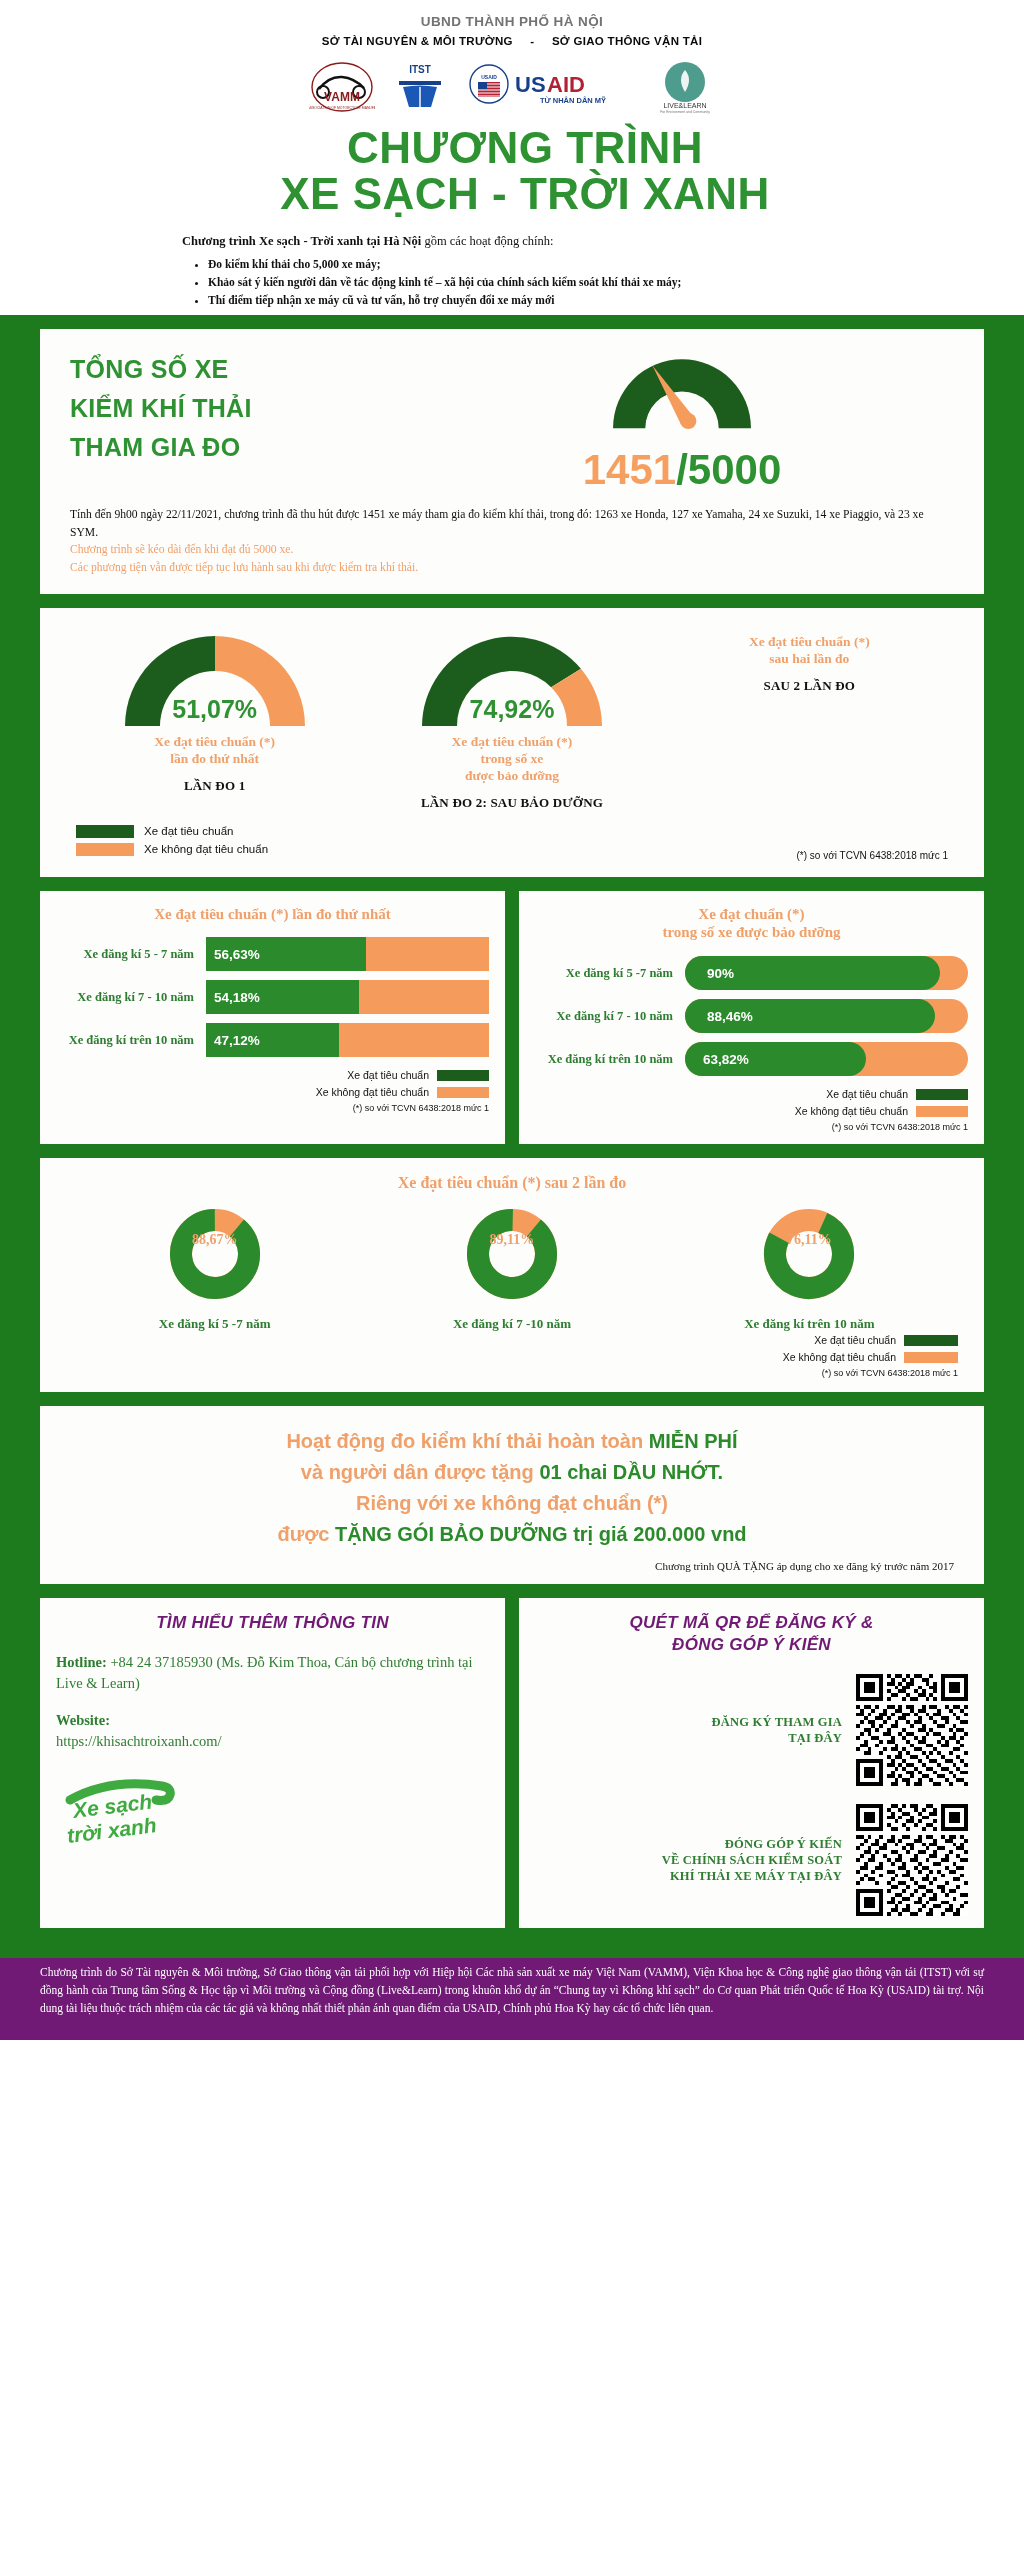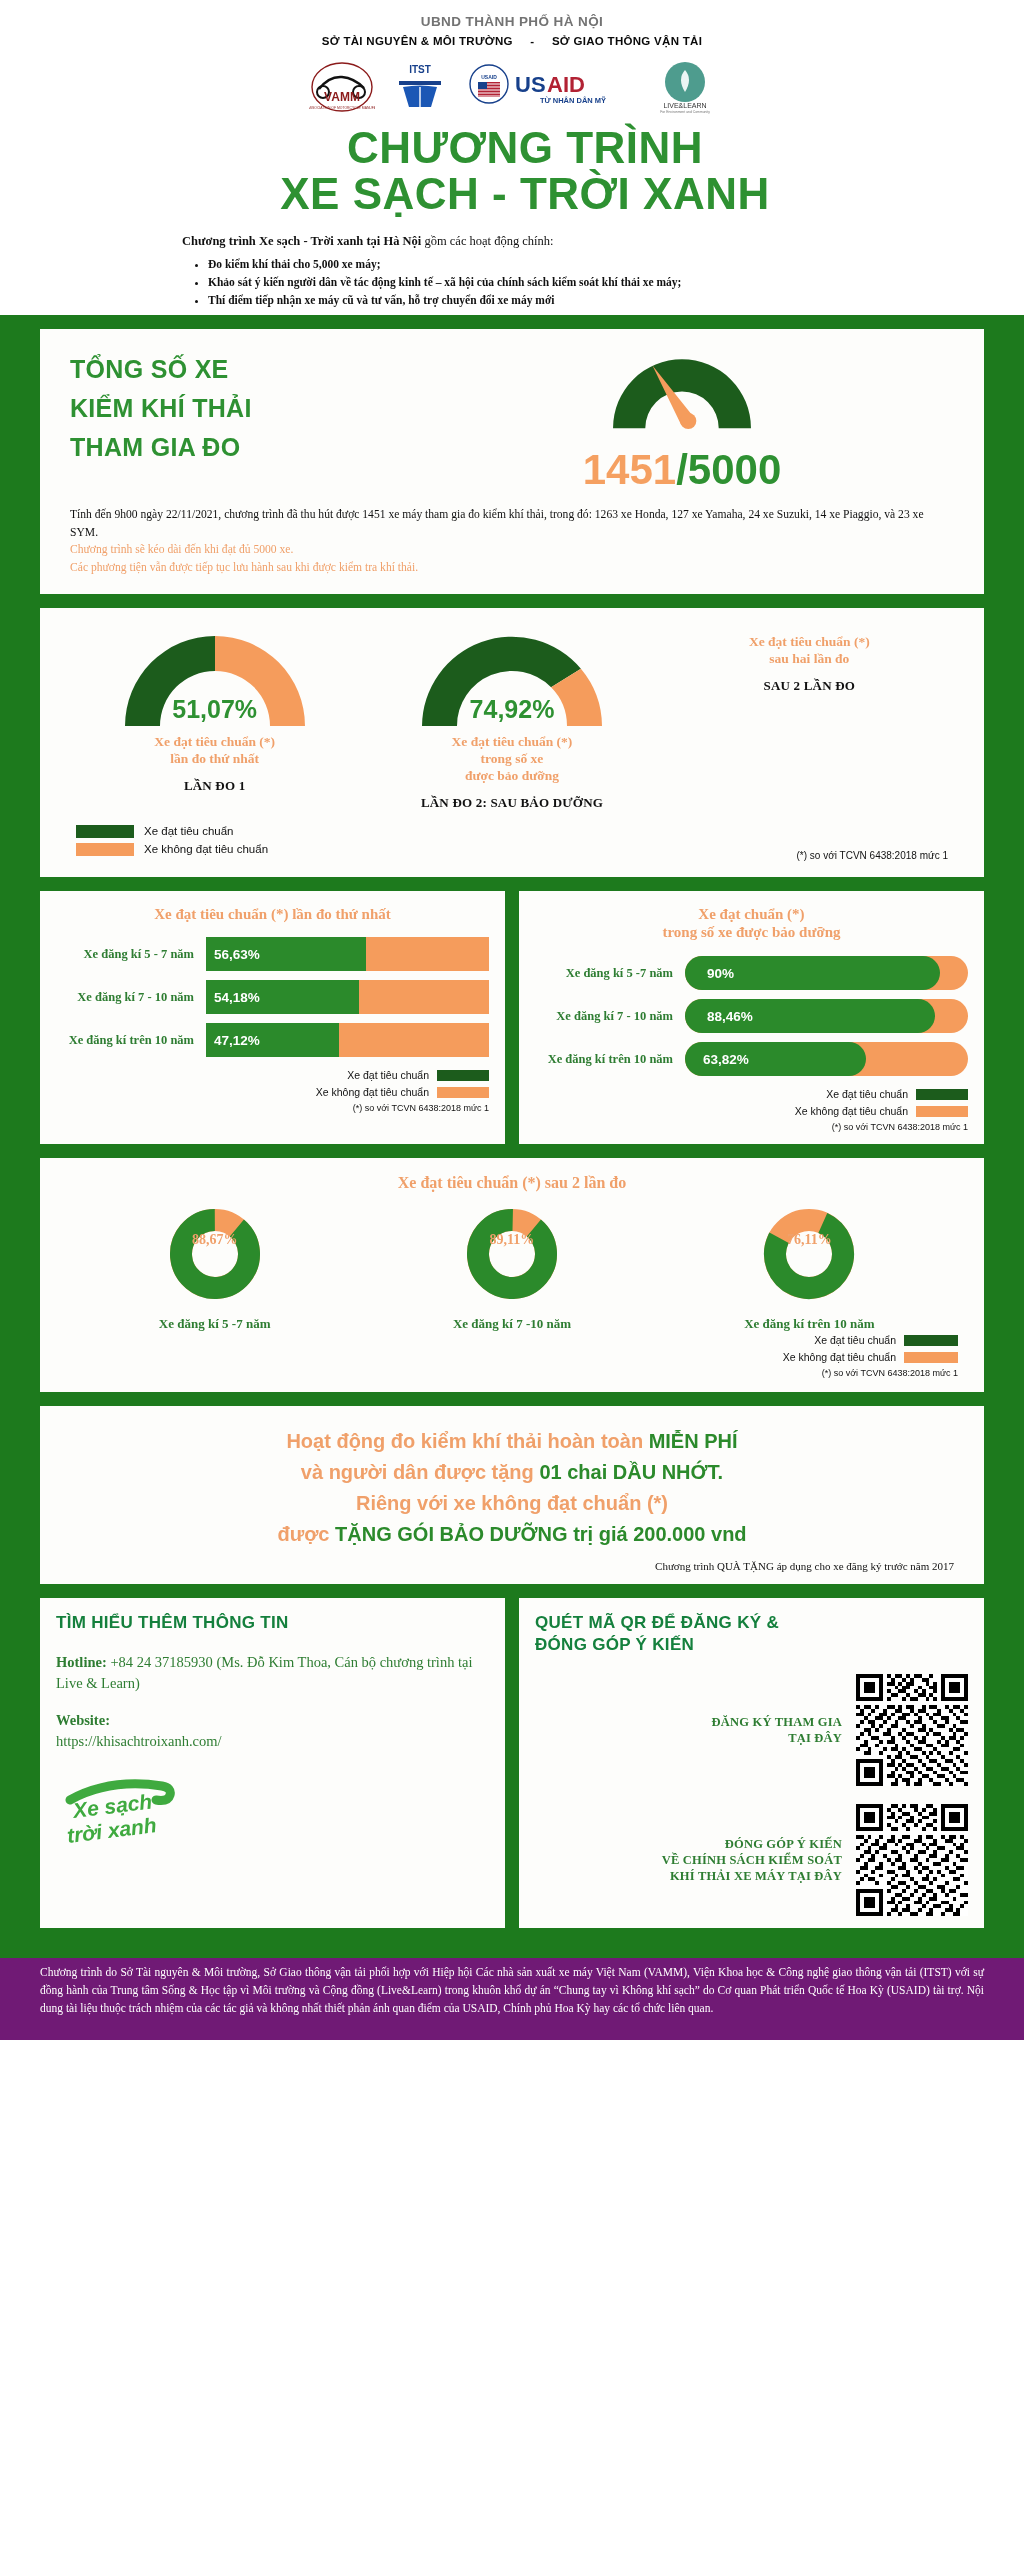--- a/index.html
+++ b/index.html
@@ -140,22 +140,22 @@
     font-family: "Liberation Sans", sans-serif;
     color: #f0a06a; font-weight: bold; font-size: 20px; line-height: 1.55;
   }
   .c5 .g { color: #2b8a2b; }
   .c5-note { text-align: right; font-size: 11px; color: #111; margin-top: 10px; }
 
   
   .c6 { padding: 20px 22px 18px; }
   .c6-title {
     font-family: "Liberation Sans", sans-serif;
-    color: #15803d; font-weight: bold; font-size: 17px; letter-spacing: .3px;
-    text-align: left; line-height: 1.3;
+    color: #701a75; font-weight: bold; font-size: 17px; letter-spacing: .3px;
+    text-align: center; line-height: 1.3; font-style: italic;
   }
   .c6-body { margin-top: 18px; font-size: 14.5px; color: #2e7d32; line-height: 1.45; }
   .c6-body b { font-weight: bold; }
   .c6-body .blk { margin-top: 16px; }
   .logo-script { margin-top: 18px; }
 
   .qr-block { display: flex; align-items: center; justify-content: flex-end; gap: 14px; margin-top: 18px; }
   .qr-cap {
     font-family: "Liberation Serif", serif; font-weight: bold; color: #2e7d32;
     font-size: 12.5px; text-align: right; line-height: 1.3; letter-spacing: .2px;

